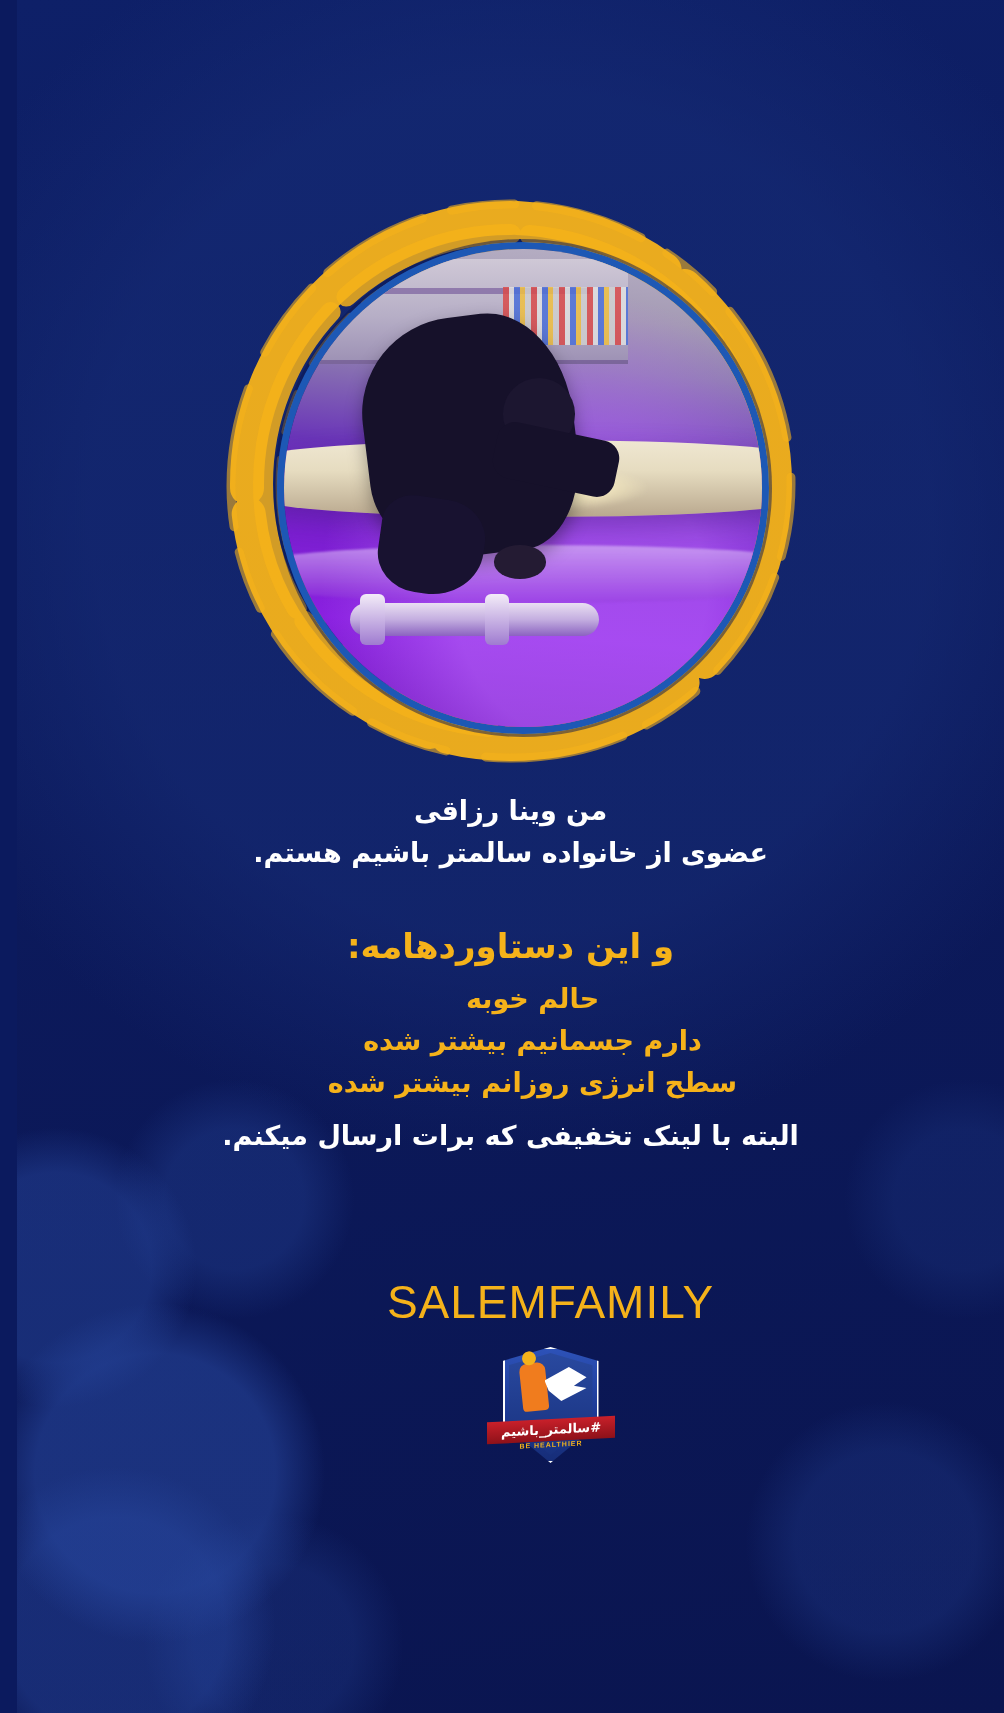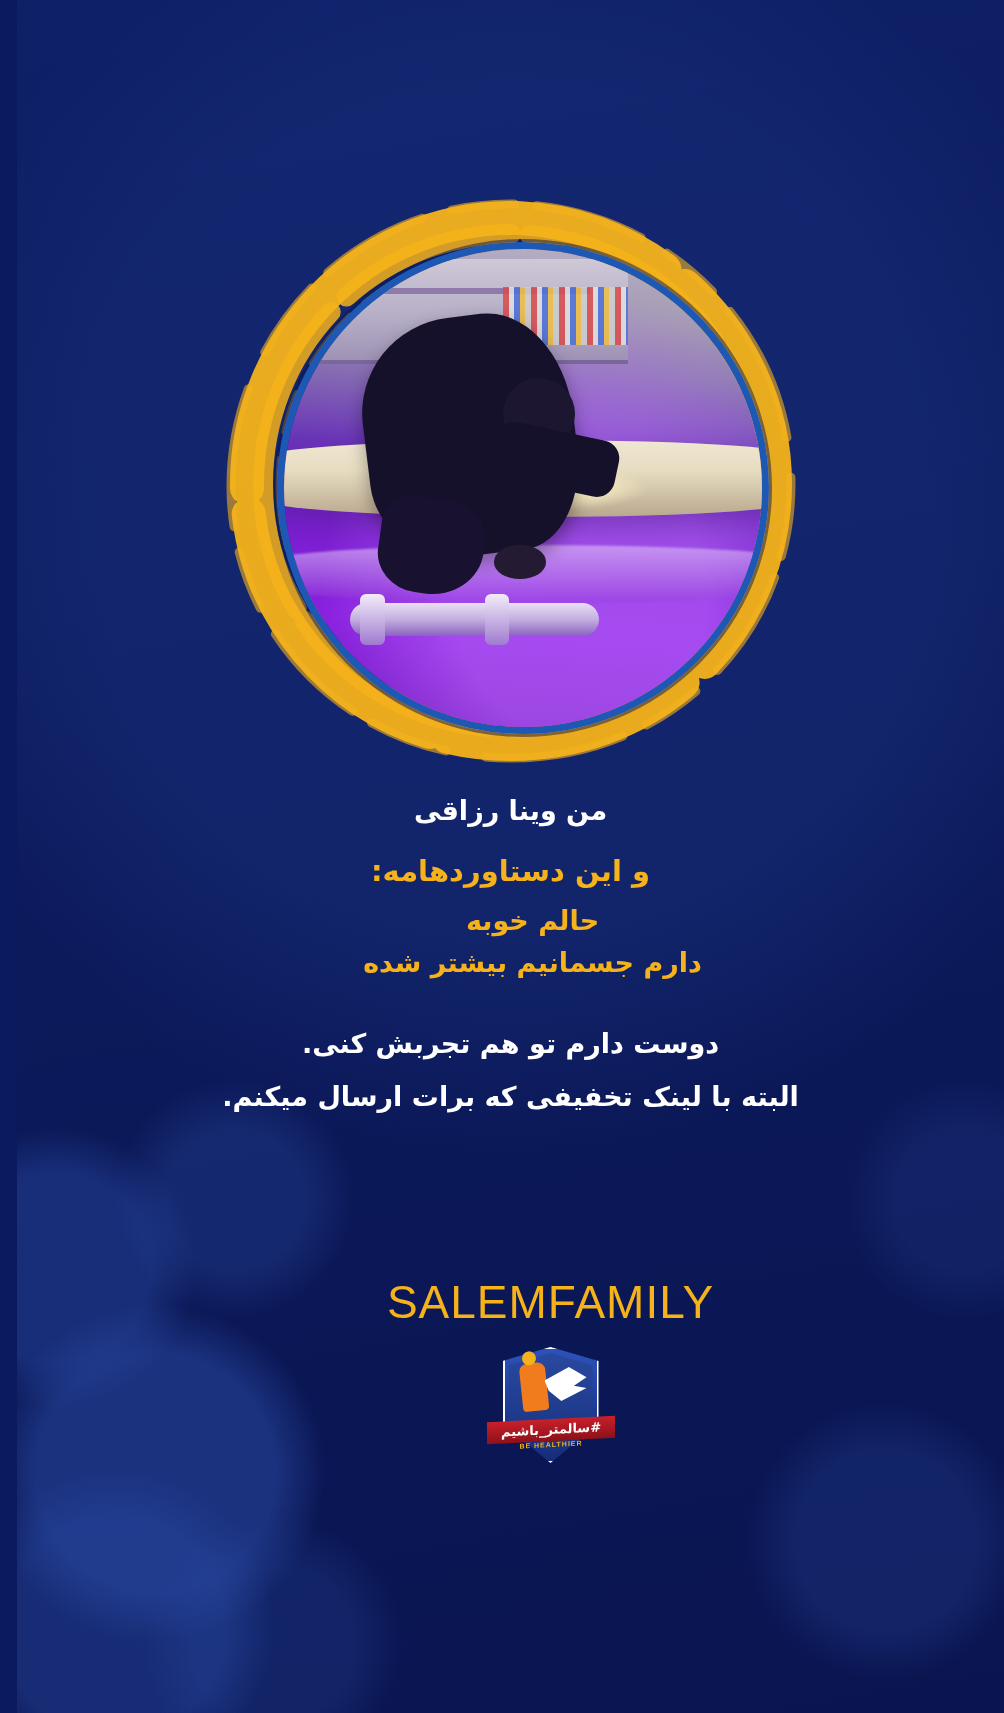--- a/index.html
+++ b/index.html
@@ -197,21 +197,21 @@
     direction: rtl;
   }
   .line {
     font-weight: bold;
     line-height: 1.55;
     letter-spacing: 0.2px;
   }
   .white { color: #ffffff; }
   .gold  { color: #f5b21a; }
   .intro { font-size: 27px; }
-  .head-gold { font-size: 29px; margin-top: 17px; }
+  .head-gold { font-size: 34px; margin-top: 46px; }
   .ach { font-size: 27px; padding-left: 44px; }
   .cta { font-size: 27px; margin-top: 40px; }
   .gap-sm { height: 6px; }
 
   
   .brand {
     position: absolute;
     left: 0;
     top: 1275px;
     width: 100%;
@@ -326,27 +326,28 @@
         <div class="ph-arm"></div>
         <div class="ph-leg"></div>
         <div class="ph-ball"></div>
         <div class="ph-roller"></div>
       </div>
     </div>
   </div>
 
   <div class="text-block">
     <div class="line white intro">من وینا رزاقی</div>
+    <div class="line white intro">عضوی از خانواده سالمتر باشیم هستم.</div>
 
     <div class="line gold head-gold">و این دستاوردهامه:</div>
     <div class="gap-sm"></div>
     <div class="line gold ach">حالم خوبه</div>
     <div class="line gold ach">دارم جسمانیم بیشتر شده</div>
-
-    <div class="line white cta">دوست دارم تو هم تجربش کنی.</div>
+    <div class="line gold ach">سطح انرژی روزانم بیشتر شده</div>
+
     <div class="line white cta" style="margin-top:11px">البته با لینک تخفیفی که برات ارسال میکنم.</div>
   </div>
 
   <div class="brand">
     <div class="brand-name">SALEMFAMILY</div>
     <div class="logo">
       <div class="shield"></div>
       <div class="shield-inner"></div>
       <div class="logo-figure"></div>
       <div class="logo-wing"></div>

